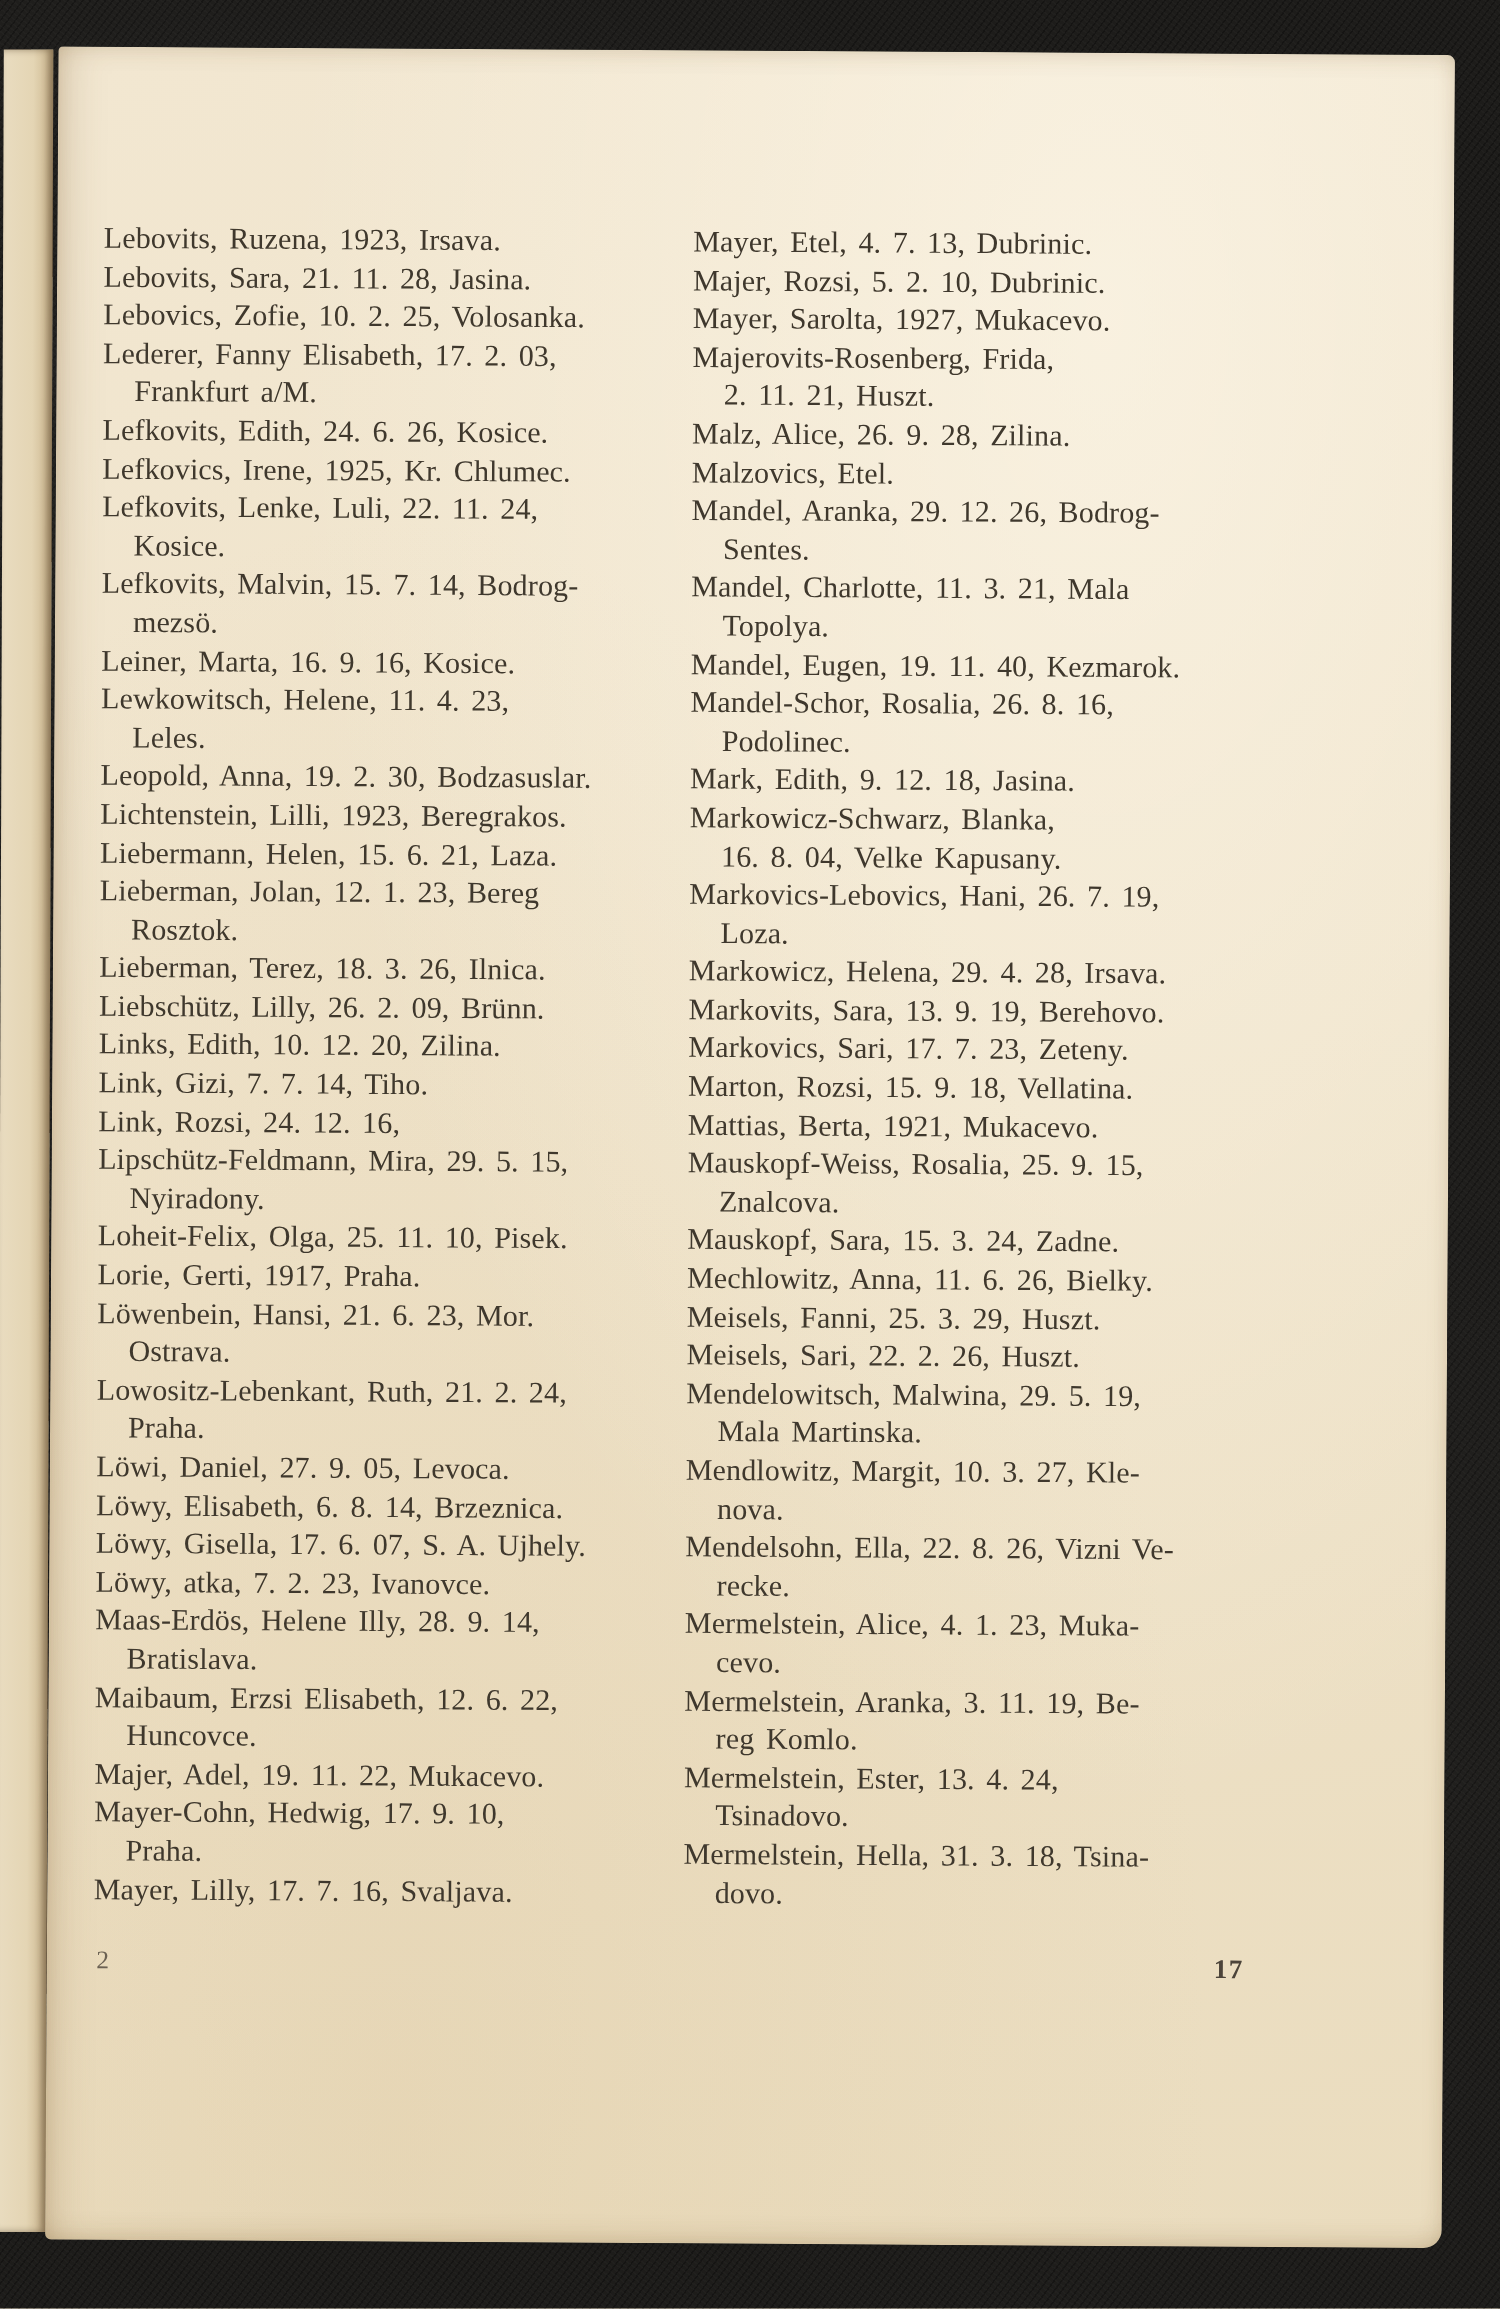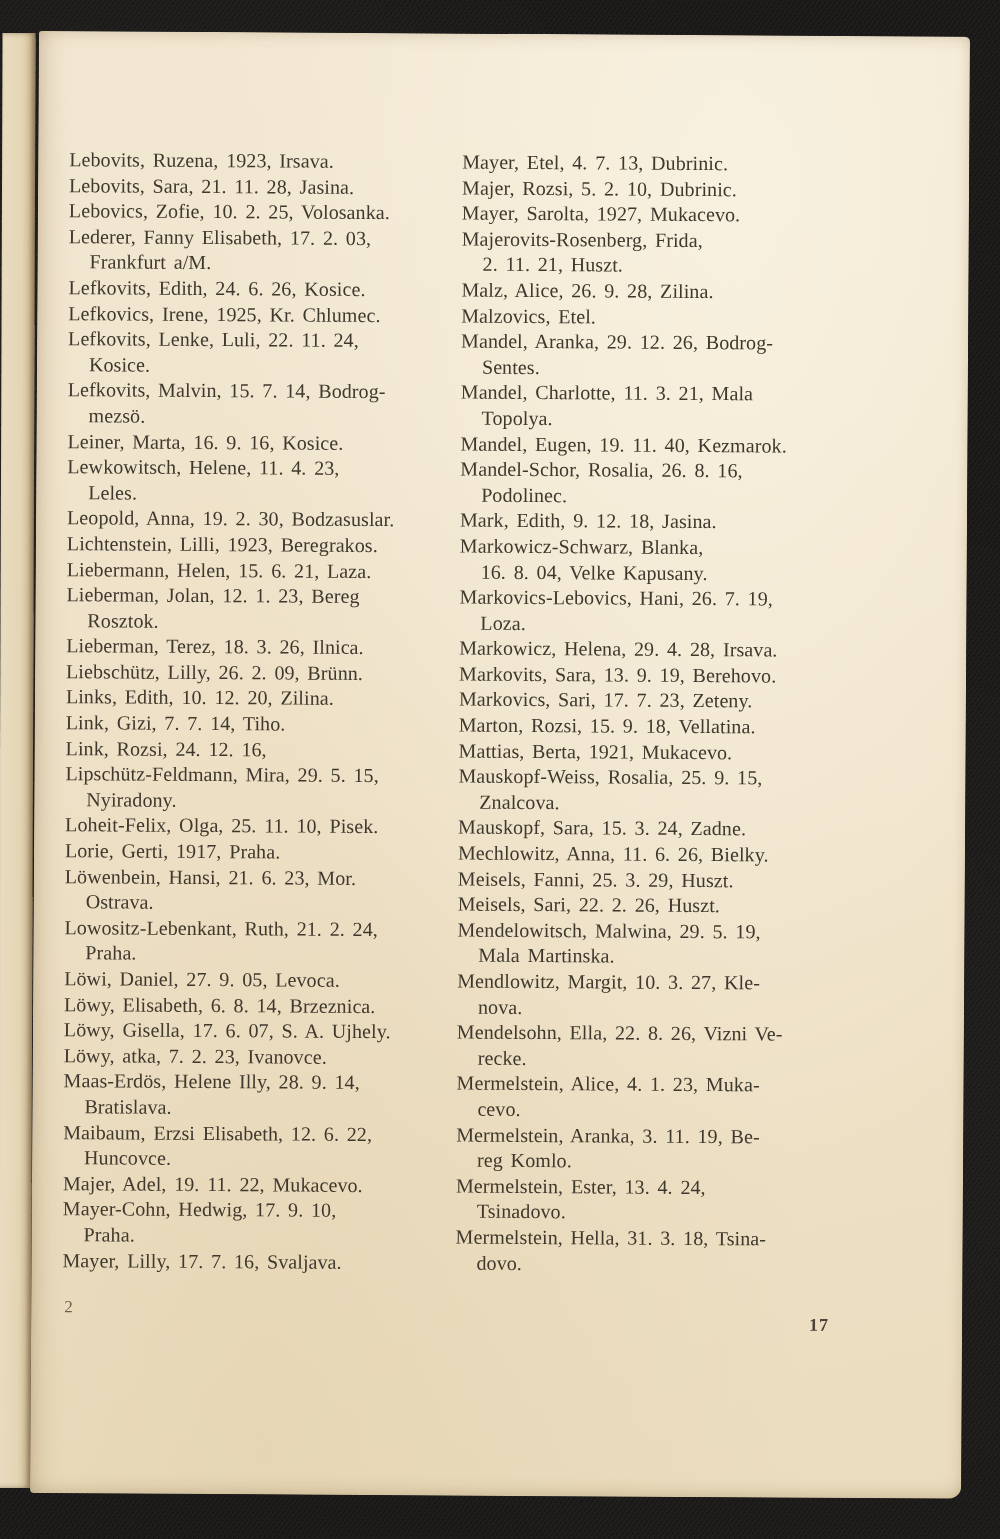--- a/index.html
+++ b/index.html
@@ -64,21 +64,21 @@
     padding-left: 21px;
     text-indent: -21px;
     white-space: nowrap;
   }
 
   .pagenum {
     position: absolute;
     color: #4c443a;
   }
   .pagenum-left  { left: 33px;  top: 1266px; font-size: 17px; opacity: .8; }
-  .pagenum-right { left: 778px; top: 1267px; font-size: 18px; font-weight: bold; letter-spacing: 1px; margin-top: 12px; }
+  .pagenum-right { left: 778px; top: 1267px; font-size: 18px; font-weight: bold; letter-spacing: 1px; }
 </style>
 </head>
 <body>
 
 <div class="page-edge-strip"></div>
 
 <div class="page">
   <div class="column column-left">
       <p class="entry">Lebovits, Ruzena, 1923, Irsava.</p>
       <p class="entry">Lebovits, Sara, 21. 11. 28, Jasina.</p>

